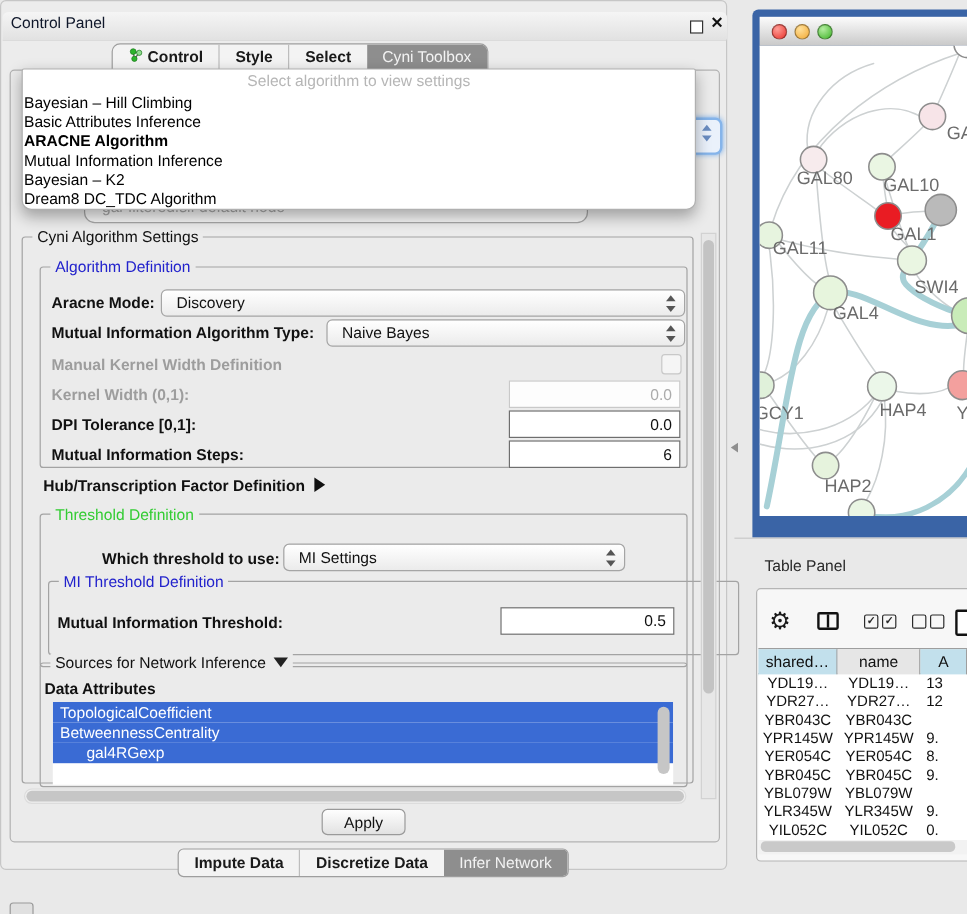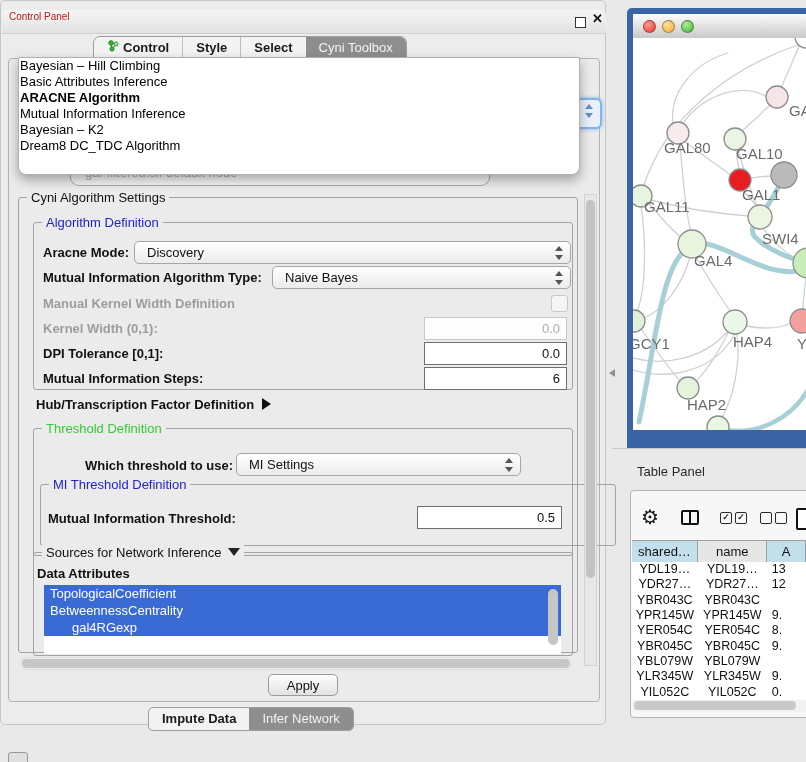--- a/index.html
+++ b/index.html
@@ -2,21 +2,21 @@
 <html><head>
 <meta charset="utf-8">
 <style>
   html,body{margin:0;padding:0}
   body{width:806px;height:762px;position:relative;overflow:hidden;background:#e9e9e9;
        font-family:"Liberation Sans",sans-serif;-webkit-font-smoothing:antialiased}
   .abs{position:absolute}
   
   #cp-box{left:0;top:8;width:606px;height:725px;background:#ececec;border:1px solid #c6c6c6;border-radius:5px;box-sizing:border-box}
   #cp-titlebar{left:1px;top:9px;width:604px;height:23px;background:linear-gradient(#f5f5f5,#e2e2e2);border-bottom:1px solid #cfcfcf;border-radius:5px 5px 0 0}
-  #cp-title{left:9px;top:11px;font-size:10px;color:#b91c1c}
+  #cp-title{left:9px;top:11px;font-size:13px;color:#0f172a}
   #cp-float-btn{left:575px;top:17px;width:9px;height:9px;border:1.5px solid #333;background:#fff}
   #cp-close{left:592px;top:11px;font-size:13px;font-weight:bold;color:#111}
   .tabbar{height:22px;display:flex;border:1px solid #9e9e9e;border-radius:7px 7px 0 0;overflow:hidden;background:#f3f3f3}
   #top-tabs{left:93px;top:36px}
   #bottom-tabs{left:148px;top:707px;border-radius:5px}
   .tab{padding:0 13px;line-height:22px;font-size:13px;font-weight:bold;color:#1a1a1a;border-left:1px solid #bdbdbd;display:flex;align-items:center;gap:4px;white-space:nowrap}
   .tab:first-child{border-left:none}
   .tab.selected{background:#8e8e8e;color:#f3f3f3;font-weight:normal;border-left:none}
   #inner-panel{left:8px;top:58px;width:590px;height:642px;border:1px solid #b2b2b2;border-radius:4px;background:#ebebeb}
   
@@ -121,20 +121,21 @@
     </div>
   </div>
 <div class="abs" id="inner-panel"></div>
 
 <div class="abs" id="bg-combo">gal-filtered.sif default node</div>
 <div class="abs sm" id="bg-stepper">
     <span class="carr"></span>
   </div>
 
 <div class="abs" id="popup">
+  <div id="popup-placeholder">Select algorithm to view settings</div>
   <div id="algo-list">
       <div class="algo-item">Bayesian – Hill Climbing</div>
       <div class="algo-item">Basic Attributes Inference</div>
       <div class="algo-item sel">ARACNE Algorithm</div>
       <div class="algo-item">Mutual Information Inference</div>
       <div class="algo-item">Bayesian – K2</div>
       <div class="algo-item">Dream8 DC_TDC Algorithm</div>
     </div>
 </div>
 
@@ -193,20 +194,23 @@
 
 <div class="abs" id="v-scroll"></div>
 <div class="abs" id="v-thumb"></div>
 <div class="abs" id="h-scroll"></div>
 <div class="abs" id="h-thumb"></div>
 
 <button class="abs" id="apply-btn">Apply</button>
 <div class="abs tabbar" id="bottom-tabs">
     <div class="tab">
       <span>Impute Data</span>
+    </div>
+    <div class="tab">
+      <span>Discretize Data</span>
     </div>
     <div class="tab selected">
       <span>Infer Network</span>
     </div>
   </div>
 <div class="abs" id="mini-icon"></div>
 <div class="abs" id="splitter-arrow"></div>
 
 <div class="abs" id="net-frame"></div>
 <div class="abs" id="net-titlebar"></div>

